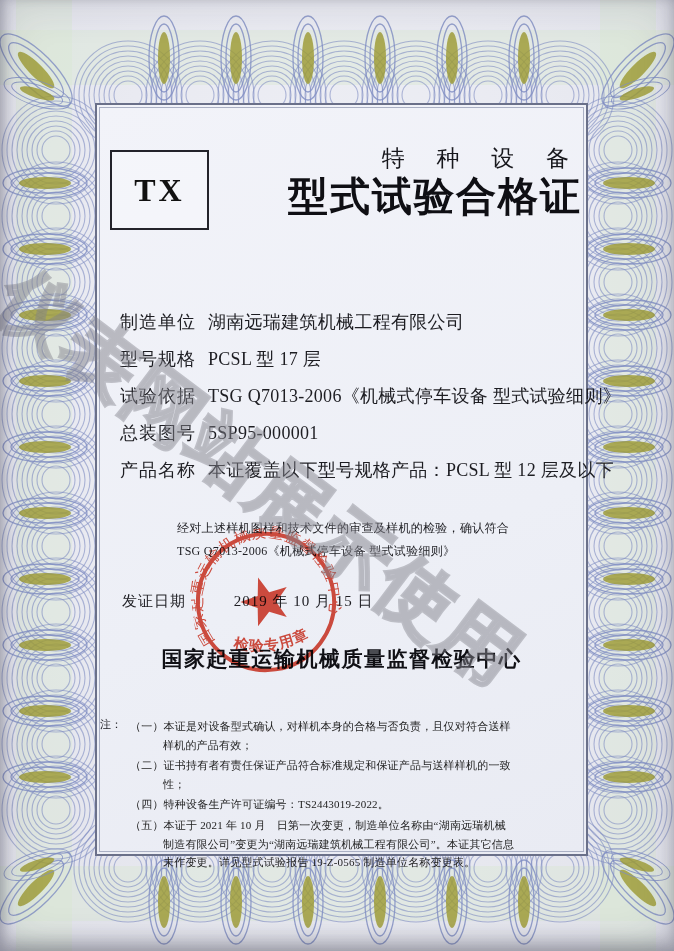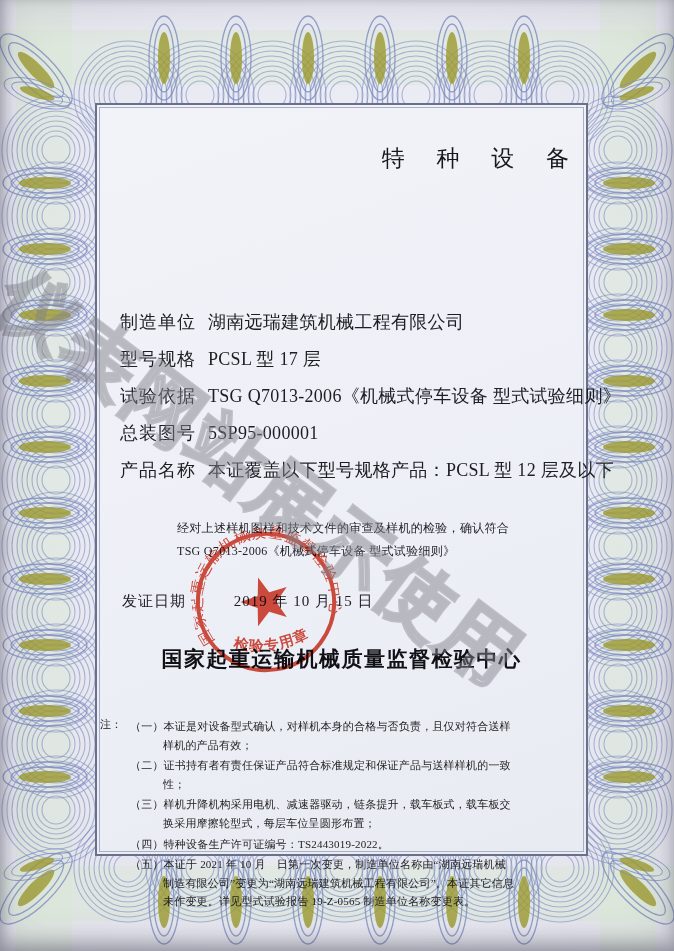--- a/index.html
+++ b/index.html
@@ -172,22 +172,26 @@
     <use href="#cornerLeaf" transform="translate(604,104) rotate(45)"></use>
     <use href="#cornerLeaf" transform="translate(604,104) rotate(72) scale(.72)"></use>
     <use href="#cornerLeaf" transform="translate(70,854) rotate(-135)"></use>
     <use href="#cornerLeaf" transform="translate(70,854) rotate(-108) scale(.72)"></use>
     <use href="#cornerLeaf" transform="translate(604,854) rotate(135)"></use>
     <use href="#cornerLeaf" transform="translate(604,854) rotate(108) scale(.72)"></use>
   </svg>
 
   <div class="frame">
 
+    <div class="tx-box">
+      <span>TX</span>
+    </div>
 
     <div class="hdr cat">特 种 设 备</div>
+    <div class="hdr title">型式试验合格证</div>
 
     <div class="fields">
       <div class="frow">
         <span class="lab">制造单位</span>
         <span class="val">湖南远瑞建筑机械工程有限公司</span>
       </div>
       <div class="frow">
         <span class="lab">型号规格</span>
         <span class="val">PCSL 型 17 层</span>
       </div>
@@ -214,21 +218,20 @@
       <span class="lab">发证日期</span>
       <span class="val">2019 年 10 月 15 日</span>
     </div>
 
     <div class="issuer">国家起重运输机械质量监督检验中心</div>
 
     <span class="notes-label">注：</span>
     <div class="note-items">
       <div class="note">（一）本证是对设备型式确认，对样机本身的合格与否负责，且仅对符合送样样机的产品有效；</div>
       <div class="note">（二）证书持有者有责任保证产品符合标准规定和保证产品与送样样机的一致性；</div>
-      <div class="note">（三）样机升降机构采用电机、减速器驱动，链条提升，载车板式，载车板交换采用摩擦轮型式，每层车位呈圆形布置；</div>
       <div class="note">（四）特种设备生产许可证编号：TS2443019-2022。</div>
       <div class="note">（五）本证于 2021 年 10 月　日第一次变更，制造单位名称由“湖南远瑞机械制造有限公司”变更为“湖南远瑞建筑机械工程有限公司”。本证其它信息未作变更。详见型式试验报告 19-Z-0565 制造单位名称变更表。</div>
     </div>
   </div>
 
   <svg class="seal" viewBox="-75 -75 150 150" aria-hidden="true">
     <circle class="red" r="69" fill="none" stroke-width="4"></circle>
     <path id="sealArc" d="M -56 34 A 65.5 65.5 0 1 1 56 34" fill="none"></path>
     <text font-size="15" letter-spacing="1">
       <textPath href="#sealArc" startOffset="2" textLength="262" lengthAdjust="spacingAndGlyphs">国家起重运输机械质量监督检验中心</textPath>

